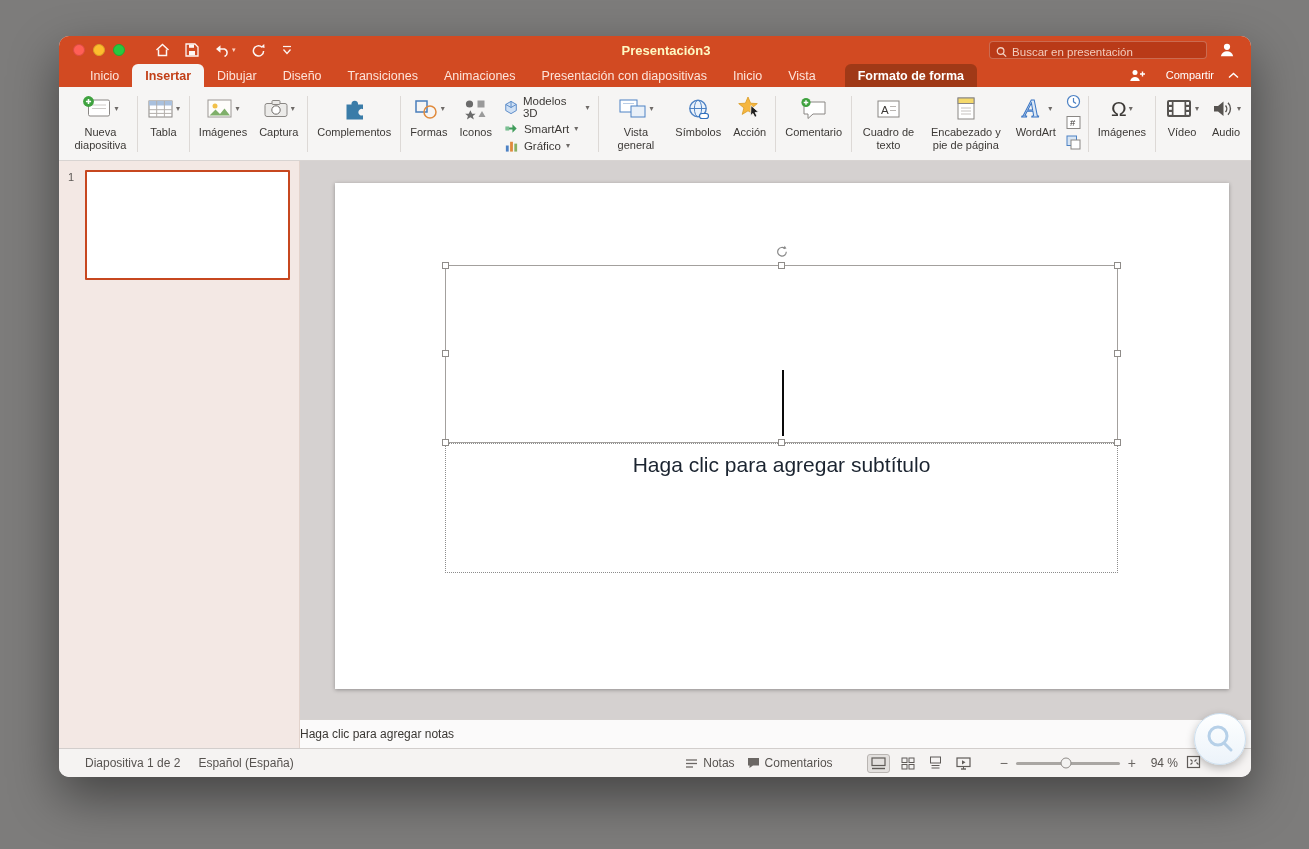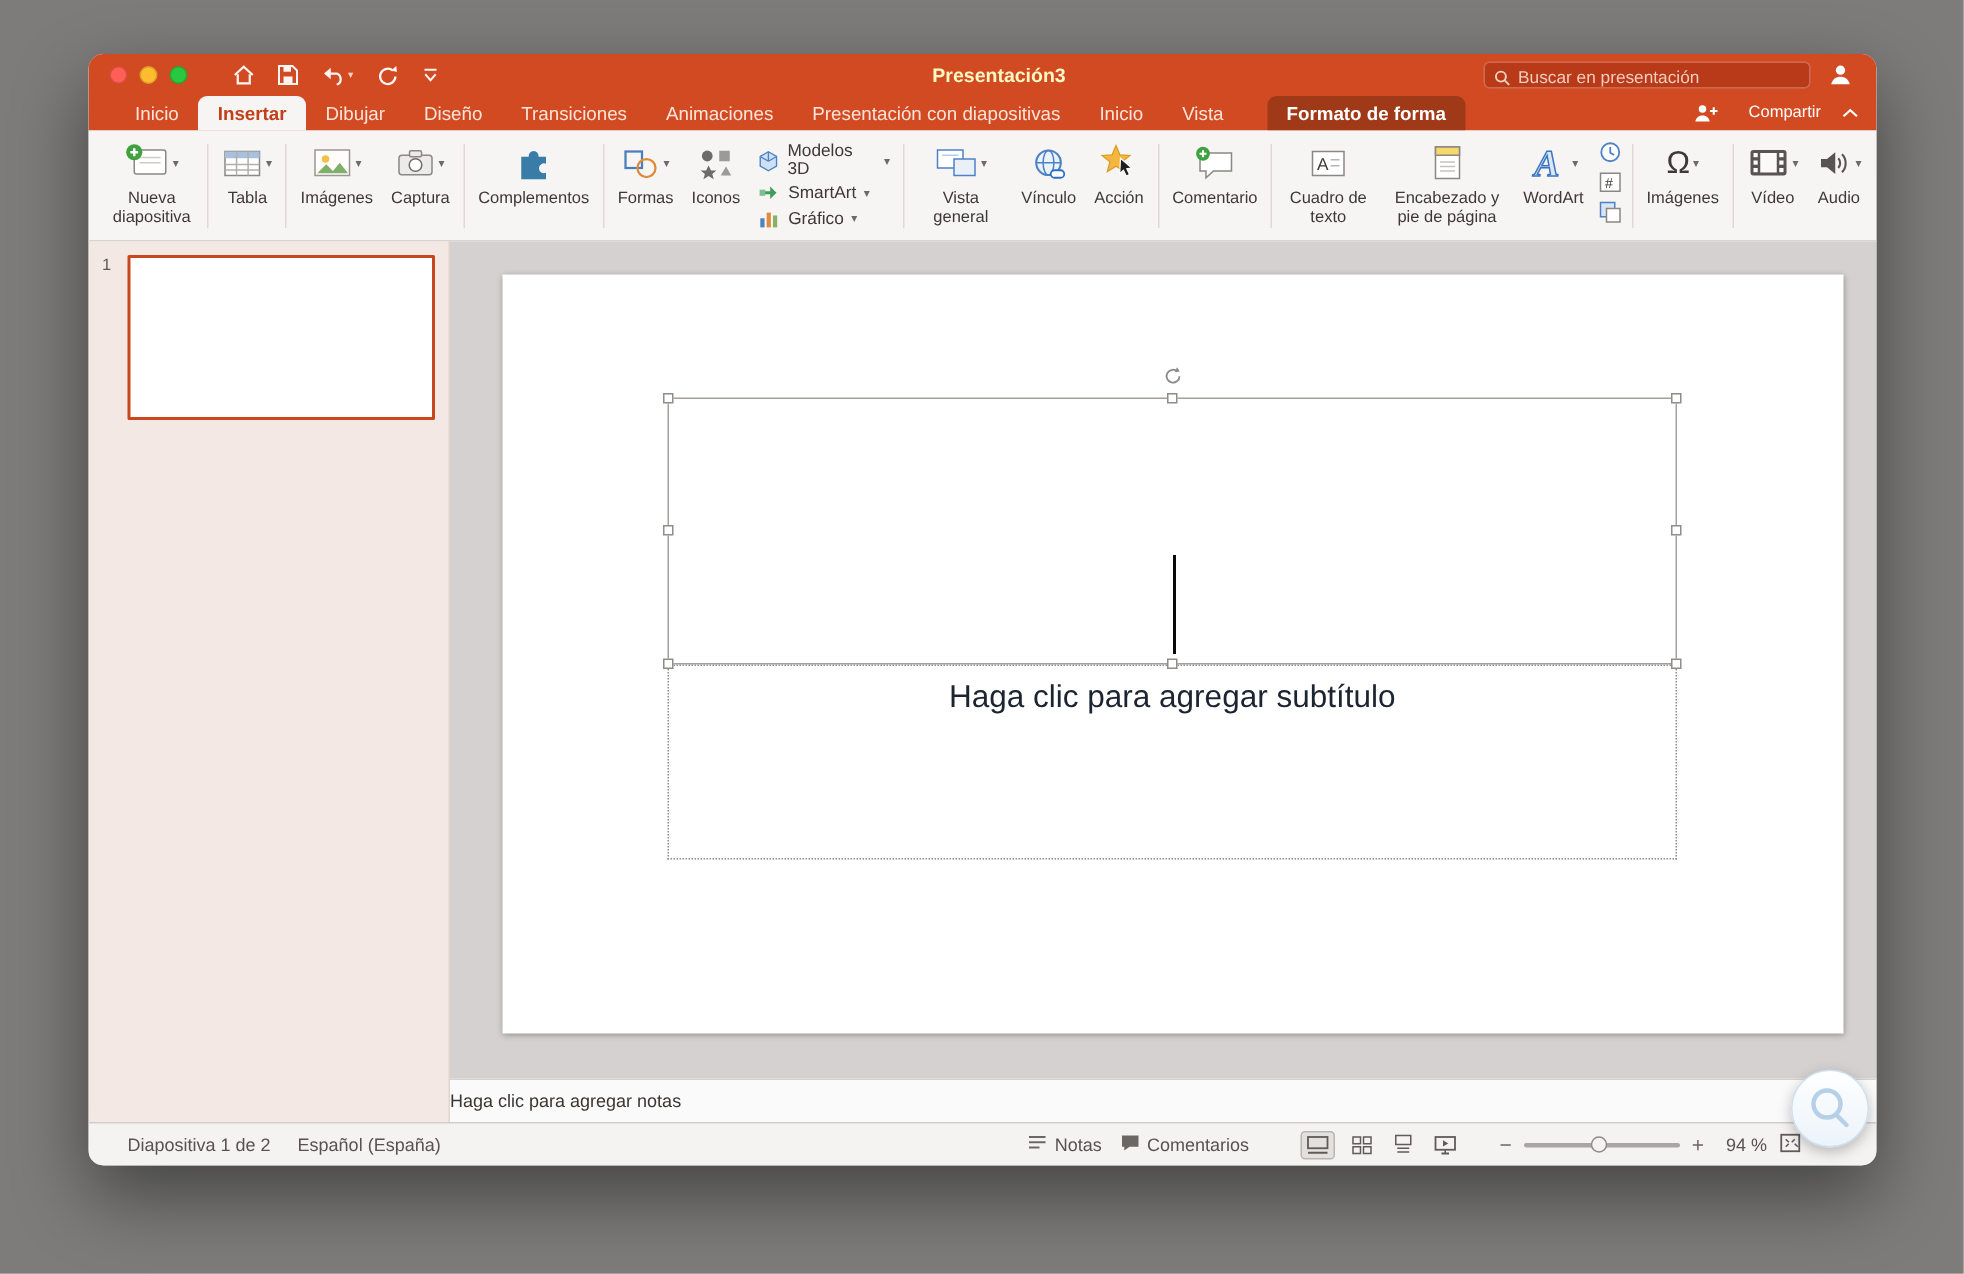--- a/index.html
+++ b/index.html
@@ -117,21 +117,21 @@
     font-size:12px; color:#3a3733;
   }
   
   .statusbar {
     position:absolute; left:0; right:0; bottom:0; height:29px; background:#f5f3f2;
     border-top:1px solid #d2cecc; display:flex; align-items:center;
     font-size:12px; color:#575350;
   }
   .sb-left { display:flex; align-items:center; padding-left:26px; gap:18px; }
   .sb-right { display:flex; align-items:center; margin-left:auto; padding-right:50px; gap:12px; }
-  .sb-toggle { display:flex; gap:5px; cursor:default; }
+  .sb-toggle { display:flex; align-items:center; gap:5px; cursor:default; }
   .views { display:flex; align-items:center; gap:8px; margin-left:22px; }
   .vbtn { padding:2px 3px; border-radius:3px; display:flex; align-items:center; cursor:default; }
   .vbtn.active { background:#e3e0de; border:1px solid #b9b5b2; }
   .zoomgrp { display:flex; align-items:center; gap:8px; margin-left:14px; }
   .zsign { font-size:14px; color:#6b6764; cursor:default; }
   .ztrack { width:104px; height:3px; background:#a9a6a3; border-radius:2px; position:relative; cursor:default; }
   .zthumb {
     position:absolute; left:48%; top:50%; transform:translate(-50%,-50%);
     width:11px; height:11px; border-radius:50%; background:#f4f3f2; border:1px solid #8f8b88;
   }
@@ -372,21 +372,21 @@
 
     <div class="rbtn">
       <span class="ric">
         <svg width="24" height="24" viewBox="0 0 24 24">
             <circle cx="12" cy="11.5" r="8.2" fill="#eaf2fb" stroke="#4d82c4" stroke-width="1.4"></circle>
             <ellipse cx="12" cy="11.5" rx="3.6" ry="8.2" fill="none" stroke="#4d82c4"></ellipse>
             <line x1="3.8" y1="11.5" x2="20.2" y2="11.5" stroke="#4d82c4"></line>
             <rect x="13.5" y="16.5" width="9" height="5" rx="2.5" fill="#fff" stroke="#2f6fbd" stroke-width="1.2"></rect>
           </svg>
       </span>
-      <span class="rlabel">Vínculo</span>
+      <span class="rlabel">Símbolos</span>
     </div>
 
     <div class="rbtn">
       <span class="ric">
         <svg width="26" height="25" viewBox="0 0 26 25">
             <path d="M11 1l2.6 6.2 6.7.4-5.2 4.3 1.7 6.5L11 14.8 5.2 18.4l1.7-6.5L1.7 7.6l6.7-.4z" fill="#f5b63f" stroke="#d99b22" stroke-width="0.8"></path>
             <path d="M14 9.5l7.5 6.5-3.3.5 1.8 3.8-2.2 1-1.8-3.8-2.5 2.2z" fill="#1f1f1f" stroke="#fff" stroke-width="0.8"></path>
           </svg>
       </span>
       <span class="rlabel">Acción</span>

